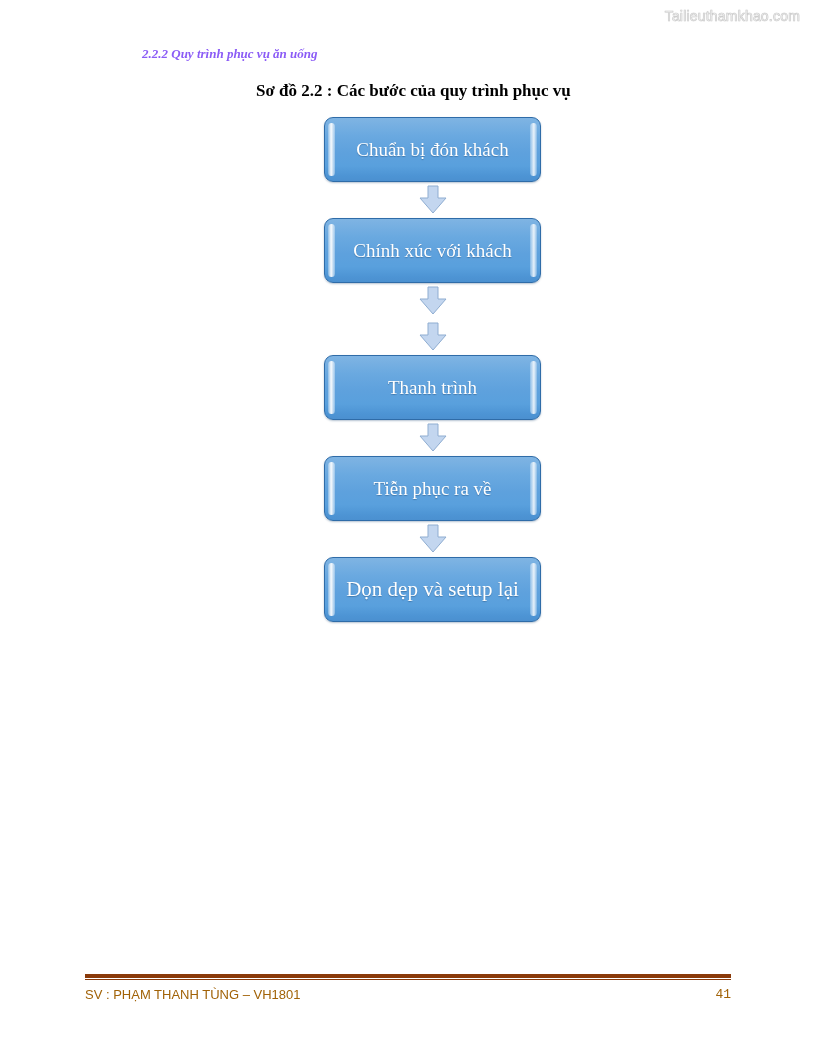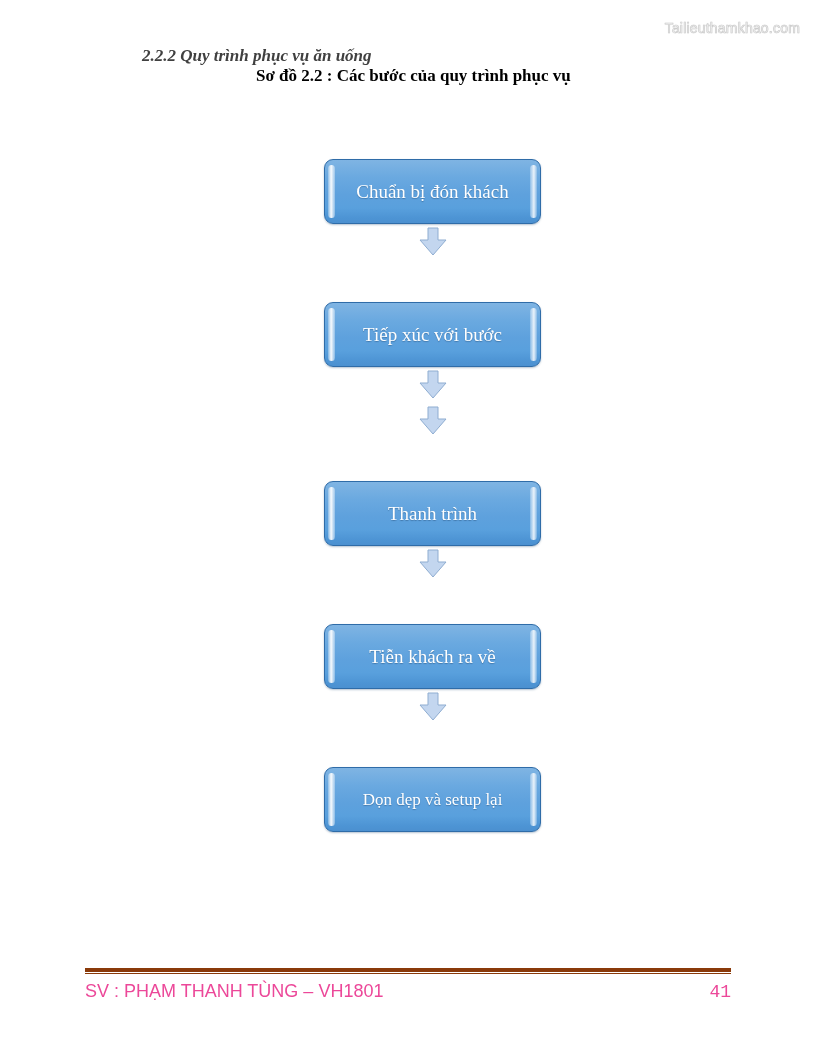--- a/index.html
+++ b/index.html
@@ -11,47 +11,47 @@
     width: 816px;
     height: 1056px;
     position: relative;
     font-family: "Liberation Serif", "DejaVu Serif", serif;
     overflow: hidden;
   }
 
   
   .watermark {
     position: absolute;
-    top: 20px;
+    top: 8px;
     right: 16px;
     font-family: "Liberation Sans", sans-serif;
     font-size: 14px;
     letter-spacing: 0.2px;
     color: #ffffff;
     -webkit-text-stroke: 0.7px #c9c9c9;
     text-shadow: 0 0 1px #d4d4d4;
     opacity: 0.95;
     user-select: none;
     text-align: center;
   }
 
   
   .heading-section {
     position: absolute;
     top: 46px;
     left: 142px;
-    font-size: 17px;
+    font-size: 13px;
     font-weight: bold;
     font-style: italic;
-    color: #404040;
+    color: #8b5cf6;
     white-space: nowrap;
   }
   .heading-figure {
     position: absolute;
-    top: 66px;
+    top: 81px;
     left: 256px;
     font-size: 17px;
     font-weight: bold;
     color: #000000;
     white-space: nowrap;
   }
 
   
   .flow {
     position: absolute;
@@ -73,21 +73,20 @@
         #6aa9e0 28%,
         #5ea1dd 55%,
         #59a0dd 76%,
         #4d94d4 92%,
         #4b90d0 100%);
     box-shadow: 0 1px 2px rgba(40,80,120,0.35);
     display: flex;
     align-items: center;
     justify-content: center;
     overflow: hidden;
-    margin-top: 42px;
   }
   
   .node::before {
     content: "";
     position: absolute;
     left: 3px;
     top: 5px;
     bottom: 5px;
     width: 7px;
     border-radius: 4px;
@@ -113,21 +112,21 @@
   }
   .node-label {
     position: relative;
     z-index: 2;
     color: #ffffff;
     font-size: 19px;
     line-height: 1;
     white-space: nowrap;
     text-shadow: 0 1px 1px rgba(35,75,115,0.45);
   }
-  .node-label.tight { font-size: 17px; }
+  .node-label.tight { font-size: 21px; }
 
   
   .connector {
     height: 36px;
     display: flex;
     align-items: center;
     justify-content: center;
   }
   .arrow-down {
     width: 30px;
@@ -152,22 +151,22 @@
     background: #8a3a0a;
     width: 100%;
     margin-top: 1px;
   }
   .footer-row {
     display: flex;
     justify-content: space-between;
     align-items: flex-end;
     margin-top: 7px;
     font-family: "Liberation Sans", sans-serif;
-    font-size: 18px;
-    color: #ec4899;
+    font-size: 13px;
+    color: #a16207;
   }
   .footer-left { white-space: nowrap; }
   .footer-page { white-space: nowrap; font-family: Liberation Mono, monospace; }
 </style>
 </head>
 <body>
 
 <div class="watermark">Tailieuthamkhao.com</div>
 
 <div class="heading-section">2.2.2 Quy trình phục vụ ăn uống</div>
@@ -181,21 +180,21 @@
     </div>
   </div>
   <div class="connector">
     <svg class="arrow-down" viewBox="0 0 30 30">
       <polygon points="10,1 20,1 20,13 28,13 15,28 2,13 10,13" fill="#c3d6ef" stroke="#8fadd1" stroke-width="1"></polygon>
     </svg>
   </div>
 
   <div class="flow-row">
     <div class="node">
-      <span class="node-label">Tiếp xúc với bước</span>
+      <span class="node-label">Chính xúc với khách</span>
     </div>
   </div>
   <div class="connector">
     <svg class="arrow-down" viewBox="0 0 30 30">
       <polygon points="10,1 20,1 20,13 28,13 15,28 2,13 10,13" fill="#c3d6ef" stroke="#8fadd1" stroke-width="1"></polygon>
     </svg>
   </div>
 
   <div class="connector">
     <svg class="arrow-down" viewBox="0 0 30 30">
@@ -209,21 +208,21 @@
     </div>
   </div>
   <div class="connector">
     <svg class="arrow-down" viewBox="0 0 30 30">
       <polygon points="10,1 20,1 20,13 28,13 15,28 2,13 10,13" fill="#c3d6ef" stroke="#8fadd1" stroke-width="1"></polygon>
     </svg>
   </div>
 
   <div class="flow-row">
     <div class="node">
-      <span class="node-label">Tiễn khách ra về</span>
+      <span class="node-label">Tiễn phục ra về</span>
     </div>
   </div>
   <div class="connector">
     <svg class="arrow-down" viewBox="0 0 30 30">
       <polygon points="10,1 20,1 20,13 28,13 15,28 2,13 10,13" fill="#c3d6ef" stroke="#8fadd1" stroke-width="1"></polygon>
     </svg>
   </div>
 
   <div class="flow-row">
     <div class="node">

